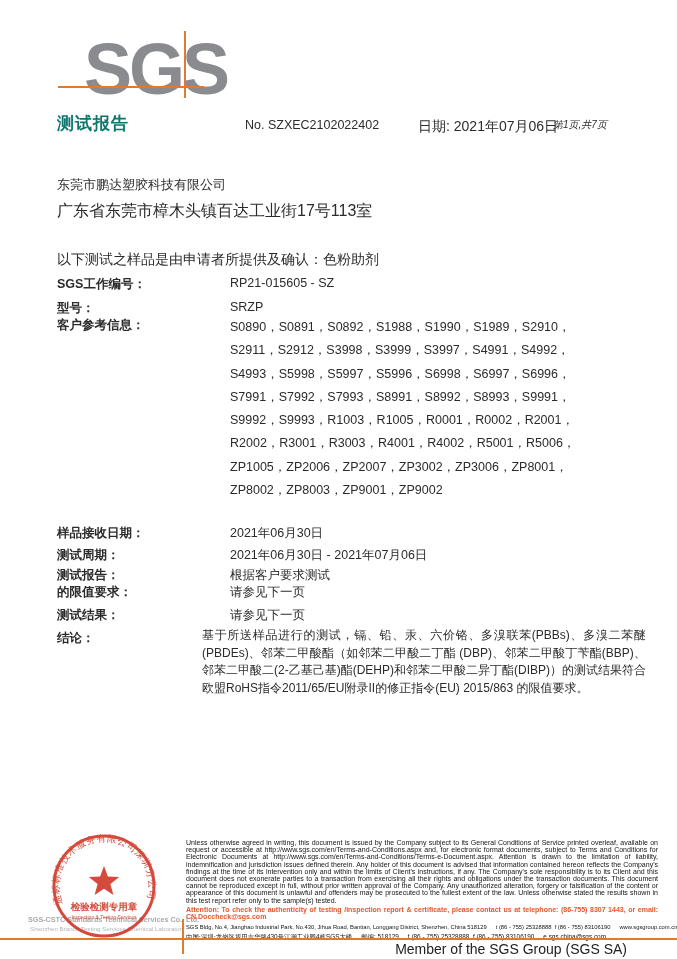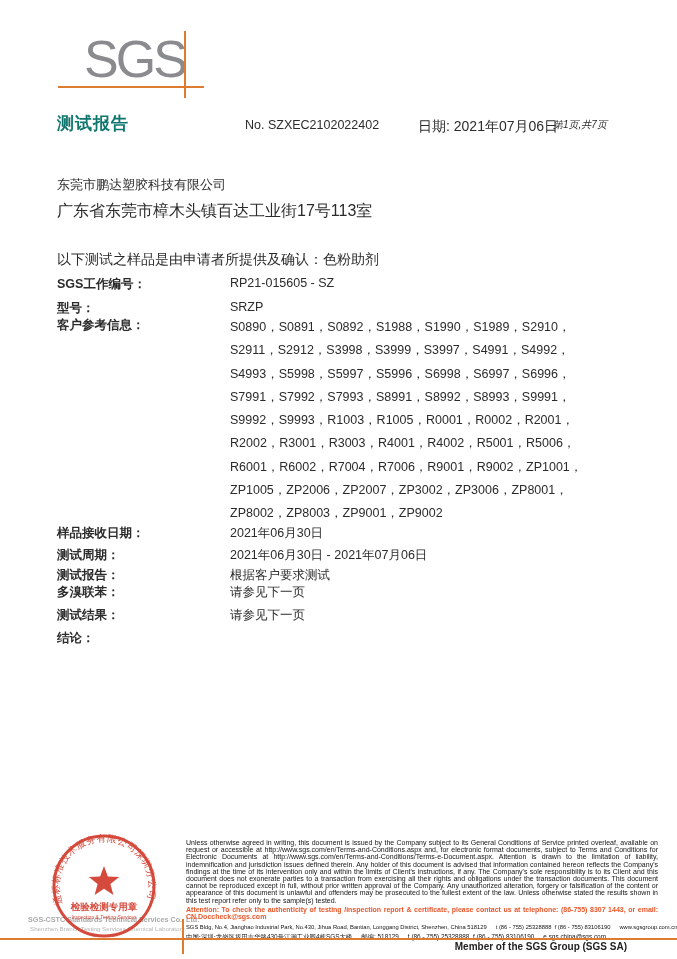--- a/index.html
+++ b/index.html
@@ -5,21 +5,21 @@
   * { margin:0; padding:0; box-sizing:border-box; }
   html,body { background:#f0f0f0; }
   body { font-family:"Liberation Sans", sans-serif; }
   .page {
     position:relative; width:677px; height:959px; margin:0 auto;
     background:#ffffff; overflow:hidden; color:#2b2b2b;
   }
   
   .logo-text {
     position:absolute; left:84px; top:33px;
-    font-size:52px; font-weight:normal; letter-spacing:-3px;
+    font-size:72px; font-weight:bold; letter-spacing:-3px;
     color:#8a8b8e; line-height:1;
   }
   .logo-hline { position:absolute; left:58px; top:86px; width:146px; height:2px; background:#dd7c30; }
   .logo-vline { position:absolute; left:184px; top:31px; width:2px; height:67px; background:#dd7c30; }
   
   .report-title { position:absolute; left:57px; top:112px; font-size:17px; font-weight:bold; letter-spacing:1px; color:#0f766e; }
   .report-no   { position:absolute; left:245px; top:118px; font-size:12.5px; }
   .report-date { position:absolute; left:418px; top:118px; font-size:14px; }
   .report-page { position:absolute; left:553px; top:118px; font-size:10px;font-style:italic; }
   
@@ -41,21 +41,21 @@
   .stamp-svg { position:absolute; left:48px; top:832px; opacity:.88; }
   .footer-right { position:absolute; left:186px; top:839px; width:472px; }
   .disclaimer { font-size:7px; line-height:7.2px; text-align:justify; color:#141414; }
   .attention  { margin-top:2px; font-size:7px; line-height:7.3px; font-weight:bold; color:#e8572b; text-align:justify; }
   .addr-block { margin-top:3px; }
   .addr-row { display:flex; align-items:baseline; gap:9px; white-space:pre; color:#141414; }
   .addr-row.en { font-size:5.8px; line-height:9px; }
   .addr-row.cn { font-size:6.4px; line-height:9px; }
   .orange-vline { position:absolute; left:182px; top:919px; width:2px; height:35px; background:#dd7c30; }
   .orange-bline { position:absolute; left:0; top:938px; width:677px; height:2px; background:#dd7c30; }
-  .member { position:absolute; right:50px; top:941px; font-size:10px; color:#222;font-weight:bold; }
+  .member { position:absolute; right:50px; top:941px; font-size:14px; color:#222; }
 </style>
 </head>
 <body>
 
 <div class="page">
 
   <div class="logo-text">SGS</div>
   <div class="logo-hline"></div>
   <div class="logo-vline"></div>
 
@@ -80,47 +80,47 @@
   <div class="frow" style="top:317px">
     <span class="lbl">客户参考信息：</span>
   </div>
   <div class="ref-lines">
     <div>S0890，S0891，S0892，S1988，S1990，S1989，S2910，</div>
     <div>S2911，S2912，S3998，S3999，S3997，S4991，S4992，</div>
     <div>S4993，S5998，S5997，S5996，S6998，S6997，S6996，</div>
     <div>S7991，S7992，S7993，S8991，S8992，S8993，S9991，</div>
     <div>S9992，S9993，R1003，R1005，R0001，R0002，R2001，</div>
     <div>R2002，R3001，R3003，R4001，R4002，R5001，R5006，</div>
-    <div>R6001，R6002，R7004，R7006，R9001，R9002，ZP1001，</div>
     <div>ZP1005，ZP2006，ZP2007，ZP3002，ZP3006，ZP8001，</div>
     <div>ZP8002，ZP8003，ZP9001，ZP9002</div>
   </div>
   <div class="frow" style="top:525px">
     <span class="lbl">样品接收日期：</span>
     <span class="val">2021年06月30日</span>
   </div>
   <div class="frow" style="top:547px">
     <span class="lbl">测试周期：</span>
     <span class="val">2021年06月30日 - 2021年07月06日</span>
   </div>
   <div class="frow" style="top:567px">
     <span class="lbl">测试报告：</span>
     <span class="val">根据客户要求测试</span>
   </div>
   <div class="frow" style="top:584px">
-    <span class="lbl">多溴联苯：</span>
+    <span class="lbl">的限值要求：</span>
     <span class="val">请参见下一页</span>
   </div>
   <div class="frow" style="top:607px">
     <span class="lbl">测试结果：</span>
     <span class="val">请参见下一页</span>
   </div>
   <div class="frow" style="top:630px">
     <span class="lbl">结论：</span>
   </div>
+  <div class="conclusion-text">基于所送样品进行的测试，镉、铅、汞、六价铬、多溴联苯(PBBs)、多溴二苯醚(PBDEs)、邻苯二甲酸酯（如邻苯二甲酸二丁酯 (DBP)、邻苯二甲酸丁苄酯(BBP)、邻苯二甲酸二(2-乙基己基)酯(DEHP)和邻苯二甲酸二异丁酯(DIBP)）的测试结果符合欧盟RoHS指令2011/65/EU附录II的修正指令(EU) 2015/863 的限值要求。</div>
 
   <div class="stamp-co1">SGS-CSTC Standards Technical Services Co., Ltd.</div>
   <div class="stamp-co2">Shenzhen Branch Testing Services Chemical Laboratory</div>
 
   <svg class="stamp-svg" width="112" height="110" viewBox="0 0 112 110">
     <circle cx="56" cy="54" r="50" fill="none" stroke="#cf3222" stroke-width="3"></circle>
     <defs>
       <path id="ringArc" d="M 16,75 A 45,45 0 1 1 96,75" fill="none"></path>
     </defs>
     <text font-size="9.5" fill="#cf3222" letter-spacing="0.6">

